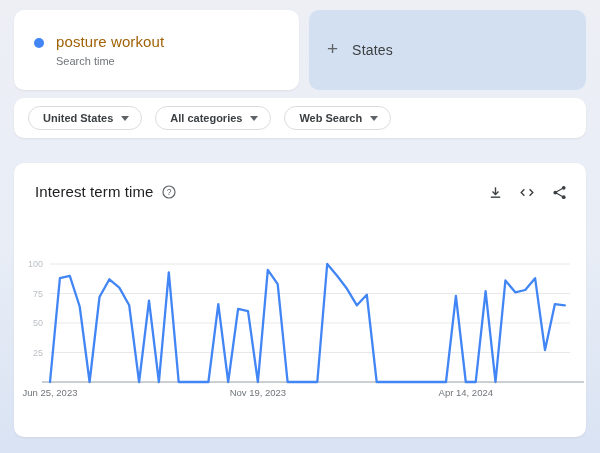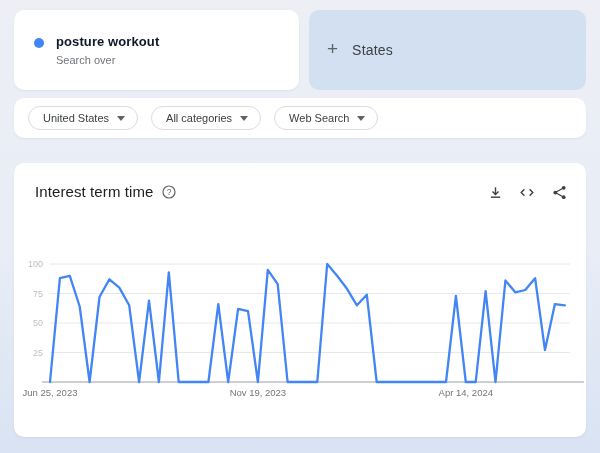--- a/index.html
+++ b/index.html
@@ -13,21 +13,21 @@
   .card {
     position: absolute;
     background: #ffffff;
     border-radius: 10px;
     box-shadow: 0 1px 2px rgba(60,64,67,0.08);
   }
   
   .term-card { left: 14px; top: 10px; width: 285px; height: 80px; cursor: pointer; }
   .term-card .inner { display: flex; align-items: center; height: 100%; padding-left: 20px; }
   .dot { width: 10px; height: 10px; border-radius: 50%; flex: 0 0 auto; margin-right: 12px; margin-top: -14px; }
-  .term { font-size: 13px; font-weight: 700; color: #0f172a; letter-spacing: 0.1px; }
+  .term { font-size: 15px; font-weight: 400; color: #a16207; letter-spacing: 0.1px; }
   .sub { font-size: 11px; color: #70757a; margin-top: 5px; }
   
   .compare-card {
     left: 309px; top: 10px; width: 277px; height: 80px;
     border-radius: 10px; cursor: pointer;
     display: flex; align-items: center; padding-left: 18px;
     box-shadow: none;
   }
   .plus { font-size: 19px; color: #5f6368; font-weight: 400; margin-right: 14px; margin-top: -2px; }
   .compare-label { font-size: 14px; color: #3c4043; letter-spacing: 0.2px; }
@@ -35,20 +35,21 @@
   .filter-bar {
     left: 14px; top: 98px; width: 572px; height: 40px;
     display: flex; align-items: center; padding-left: 14px; gap: 13px;
   }
   .pill {
     display: inline-flex; align-items: center; gap: 8px;
     border: 1px solid #dadce0; border-radius: 13px;
     height: 24px; padding: 0 12px 0 14px;
     font-size: 11px; color: #3c4043; background: #fff; cursor: pointer;
     white-space: nowrap;
+    font-weight: bold;
   }
   .caret {
     width: 0; height: 0;
     border-left: 4px solid transparent;
     border-right: 4px solid transparent;
     border-top: 5px solid #5f6368;
     display: inline-block;
   }
   
   .chart-card { left: 14px; top: 163px; width: 572px; height: 274px; }
@@ -63,21 +64,21 @@
 </head>
 <body>
 
 <div>
 
   <div class="card term-card">
     <div class="inner">
       <span class="dot" style="background: rgb(66, 133, 244);"></span>
       <div>
         <div class="term">posture workout</div>
-        <div class="sub">Search over</div>
+        <div class="sub">Search time</div>
       </div>
     </div>
   </div>
 
   <div class="card compare-card" style="background: rgb(211, 224, 241);">
     <span class="plus">+</span>
     <span class="compare-label">States</span>
   </div>
 
   <div class="card filter-bar">

